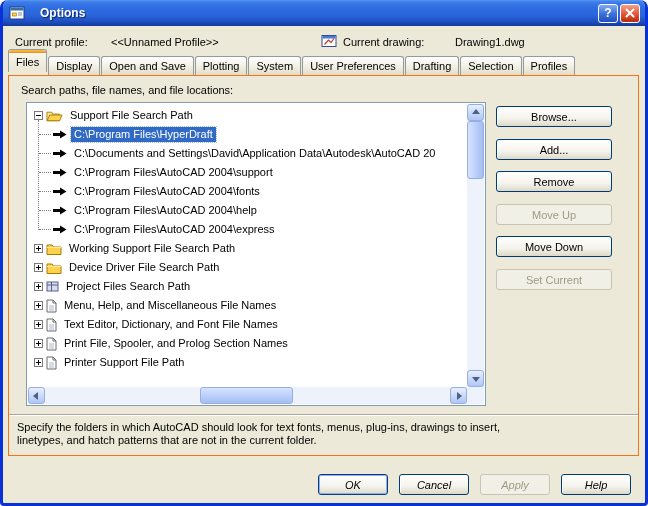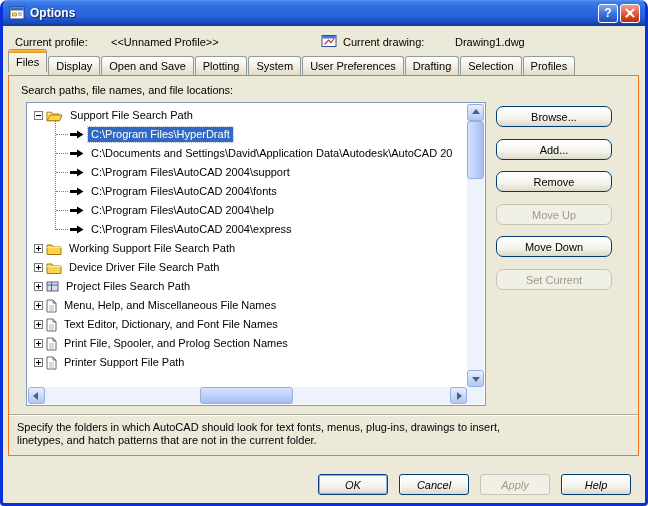--- a/index.html
+++ b/index.html
@@ -10,21 +10,21 @@
     border-radius:8px 8px 4px 4px;
     background:#ECE9D8;
     font-family:"Liberation Sans",sans-serif;font-size:11px;color:#000;
     overflow:hidden;
   }
   
   .titlebar{
     position:absolute;left:-3px;top:0;width:648px;height:26px;
     border-radius:7px 7px 0 0;
     background:linear-gradient(180deg,#5A96F0 0%,#3C7CEA 8%,#2E6CE0 30%,#2A64DA 60%,#1C4DBE 85%,#123A9A 100%);
-    display:flex;align-items:center;padding:4px 6px;
+    display:flex;align-items:center;padding:4px 6px;gap:10px;
   }
   .app-icon{width:16px;height:16px;margin:0 5px 0 3px;flex:none;}
   .wtitle{color:#fff;font-weight:bold;font-size:12px;text-shadow:1px 1px 1px #0A246A;flex:1;}
   .tb-btns{display:flex;gap:2px;margin-right:2px;}
   .tbtn{
     width:20px;height:19px;border:1px solid #FFFFFF;border-radius:3px;
     display:flex;align-items:center;justify-content:center;color:#fff;font-weight:bold;font-size:12px;
   }
   .tbtn.help{background:linear-gradient(180deg,#7FA9F2 0%,#3B6FD9 55%,#1F4FBC 100%);}
   .tbtn.close{background:linear-gradient(180deg,#F2A08B 0%,#E35434 55%,#B52A0B 100%);}
@@ -56,21 +56,21 @@
   
   .tree-box{position:absolute;left:17px;top:26px;width:460px;height:304px;background:#fff;border:1px solid #7F9DB9;}
   .tree-content{position:absolute;left:1px;top:1px;right:18px;bottom:18px;overflow:hidden;padding-top:2px;}
   .trow{display:flex;align-items:center;height:19px;white-space:nowrap;}
   .expand{position:relative;width:9px;height:9px;border:1px solid #7B7B7B;background:#fff;margin:0 3px 0 6px;flex:none;}
   .expand::before{content:"";position:absolute;left:1px;top:3px;width:5px;height:1px;background:#000;}
   .expand.plus::after{content:"";position:absolute;left:3px;top:1px;width:1px;height:5px;background:#000;}
   .ticon{flex:none;margin-right:4px;}
   .tlabel{padding:1px 3px;line-height:13px;}
   .tlabel.selected{background:#316AC5;color:#fff;outline:1px dotted #9CB6E8;}
-  .children{position:relative;margin-left:17px;}
+  .children{position:relative;}
   .children::before{content:"";position:absolute;left:10px;top:-5px;bottom:9px;border-left:1px dotted #808080;}
   .trow.child::before{content:"";width:12px;border-top:1px dotted #808080;margin-left:11px;margin-right:2px;flex:none;}
   
   .vscroll{position:absolute;top:1px;right:1px;bottom:18px;width:17px;background:#EEF3FB;}
   .hscroll{position:absolute;left:1px;bottom:1px;right:18px;height:17px;background:#EEF3FB;}
   .scorner{position:absolute;right:1px;bottom:1px;width:17px;height:17px;background:#EEF3FB;}
   .sbtn{position:absolute;width:17px;height:17px;border:1px solid #97AEE2;border-radius:3px;
     background:linear-gradient(180deg,#E9EFFE 0%,#CBDAFB 50%,#B3C6F2 100%);
     display:flex;align-items:center;justify-content:center;}
   .vscroll .up{top:0;}
@@ -89,21 +89,21 @@
   
   .divider{position:absolute;left:0;right:0;top:338px;border-top:1px solid #ACA899;border-bottom:1px solid #FFFFFF;}
   .desc{position:absolute;left:8px;top:345px;width:520px;line-height:13px;}
   
   .xpbtn{
     position:absolute;height:21px;border:1px solid #003C74;border-radius:3px;
     background:linear-gradient(180deg,#FFFFFF 0%,#F4F3EC 60%,#DDD9C8 100%);
     font-family:"Liberation Sans",sans-serif;font-size:11px;color:#000;text-align:center;padding:0;
     box-shadow:inset 1px 1px 0 #FFFFFF;
   }
-  .xpbtn.side{left:487px;width:116px;border-radius:7px;}
+  .xpbtn.side{left:487px;width:116px;}
   .xpbtn.footer{width:70px;top:474px;font-style:italic;}
   .xpbtn.disabled{border-color:#C7C4B4;color:#9D9A86;background:#F1F0E6;box-shadow:none;}
   .xpbtn.default{border-color:#0A3C84;box-shadow:inset 0 0 0 1px #8FB0EC, inset 1px 1px 0 #FFFFFF;}
 </style>
 </head>
 <body>
 
 <svg width="0" height="0" style="position:absolute">
   <defs>
     <symbol id="i-folder" viewBox="0 0 16 13">

